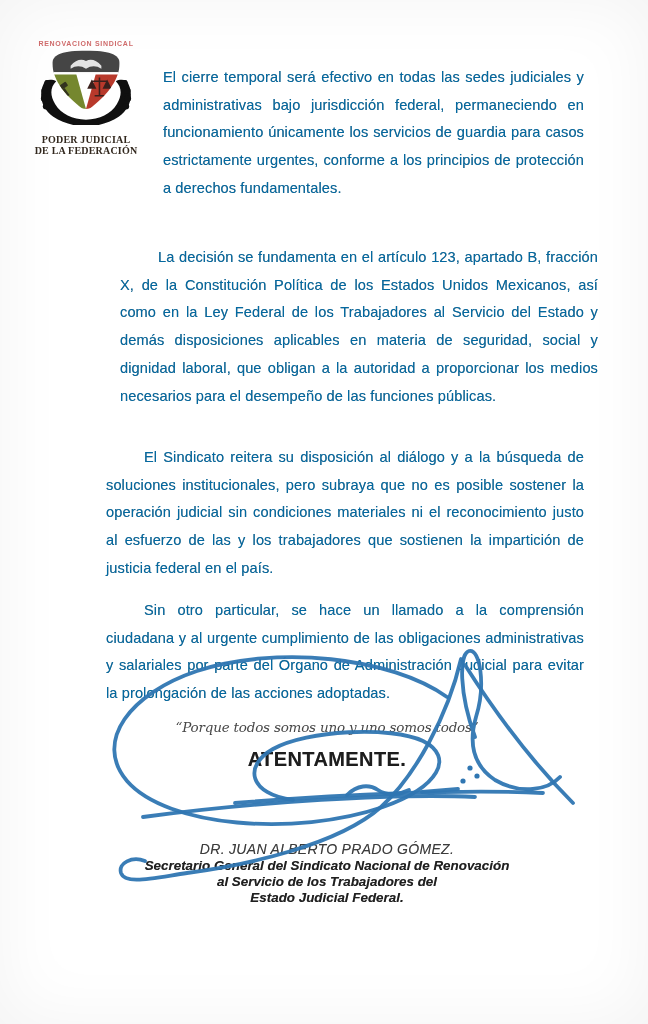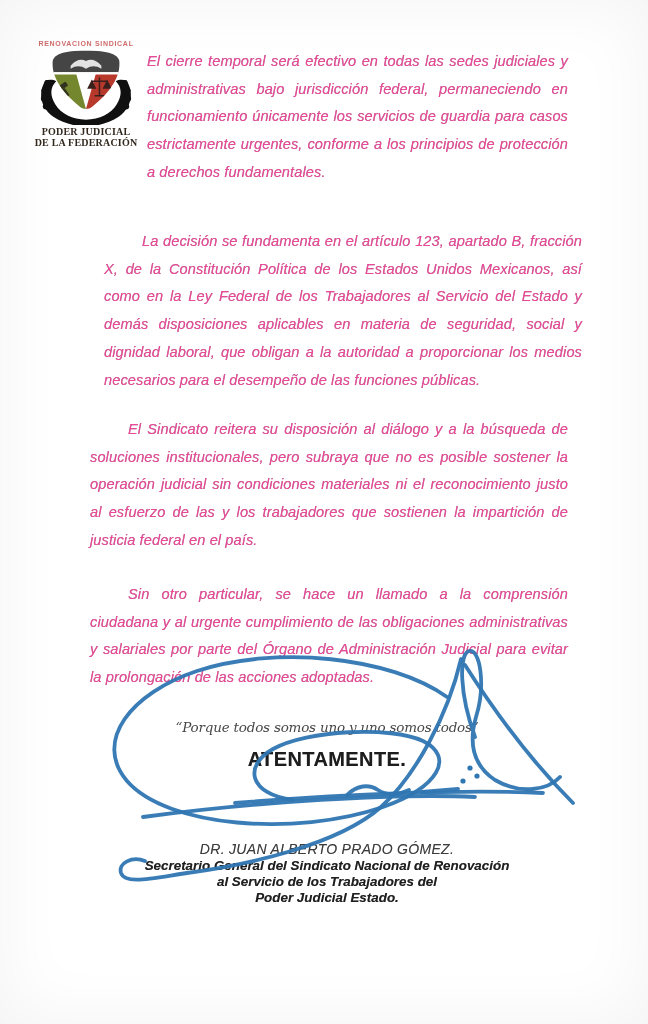--- a/index.html
+++ b/index.html
@@ -13,32 +13,32 @@
   
   .logo { position:absolute; left:33px; top:40px; width:106px; text-align:center; }
   .logo-top-label {
     font-size:7px; font-weight:bold; letter-spacing:0.7px; color:#cf6b6b;
     white-space:nowrap;
   }
   .emblem { display:block; width:100px; height:76px; margin:2px auto 0 auto; }
   .logo-bottom-label {
     font-family:"Liberation Serif", serif; font-weight:bold;
     font-size:10px; line-height:10.5px; color:#32281e; letter-spacing:0.2px;
-    margin-top:2px; white-space:nowrap;
+    margin-top:10px; white-space:nowrap;
   }
 
   
   p.body {
-    position:absolute; margin:0; text-align:justify;
+    position:absolute; margin:16px; text-align:justify;
     font-size:14.6px; line-height:27.7px; letter-spacing:0.1px;
-    color:#ec4899; text-shadow:0 0 0.6px rgba(45,45,45,0.5);font-style:italic;
+    color:#0369a1; text-shadow:0 0 0.6px rgba(45,45,45,0.5);
   }
   #p1 { left:147px; top:48px;  width:421px; }
   #p2 { left:104px;  top:228px; width:478px; text-indent:38px; }
-  #p3 { left:90px;  top:416px; width:478px; text-indent:38px; }
+  #p3 { left:90px;  top:428px; width:478px; text-indent:38px; }
   #p4 { left:90px;  top:581px; width:478px; text-indent:38px; }
 
   
   .closing-line { position:absolute; left:86px; width:482px; text-align:center; }
   .motto {
     top:719px; font-family:"DejaVu Serif", serif; font-style:italic;
     font-size:13.5px; color:#474747; letter-spacing:-0.2px;
   }
   .salutation {
     top:748px; font-weight:bold; font-size:20px; letter-spacing:0.4px;
@@ -127,21 +127,21 @@
   <p class="body" id="p3">El Sindicato reitera su disposición al diálogo y a la búsqueda de soluciones institucionales, pero subraya que no es posible sostener la operación judicial sin condiciones materiales ni el reconocimiento justo al esfuerzo de las y los trabajadores que sostienen la impartición de justicia federal en el país.</p>
   <p class="body" id="p4">Sin otro particular, se hace un llamado a la comprensión ciudadana y al urgente cumplimiento de las obligaciones administrativas y salariales por parte del Órgano de Administración Judicial para evitar la prolongación de las acciones adoptadas.</p>
 
   <div class="closing-line motto">“Porque todos somos uno y uno somos todos”</div>
   <div class="closing-line salutation">ATENTAMENTE.</div>
 
   <div class="closing-line sig-block">
     <div class="sig-name">DR. JUAN ALBERTO PRADO GÓMEZ.</div>
     <div class="sig-title">Secretario General del Sindicato Nacional de Renovación</div>
     <div class="sig-title">al Servicio de los Trabajadores del</div>
-    <div class="sig-title">Poder Judicial Estado.</div>
+    <div class="sig-title">Estado Judicial Federal.</div>
   </div>
 
   <svg class="signature-svg" viewBox="0 0 490 250">
 
     <path class="ink" d="M 352 52 C 296 12, 182 0, 102 26 C 36 48, -2 96, 32 136
                          C 72 182, 200 192, 288 162 C 344 142, 360 112, 328 96
                          C 296 81, 212 85, 178 104 C 148 121, 154 149, 198 155"></path>
 
     <path class="ink" d="M 366 14 C 353 70, 321 130, 286 162 C 243 200, 152 220, 92 228
                          C 58 233, 30 240, 26 228 C 23 218, 37 211, 50 216"></path>

